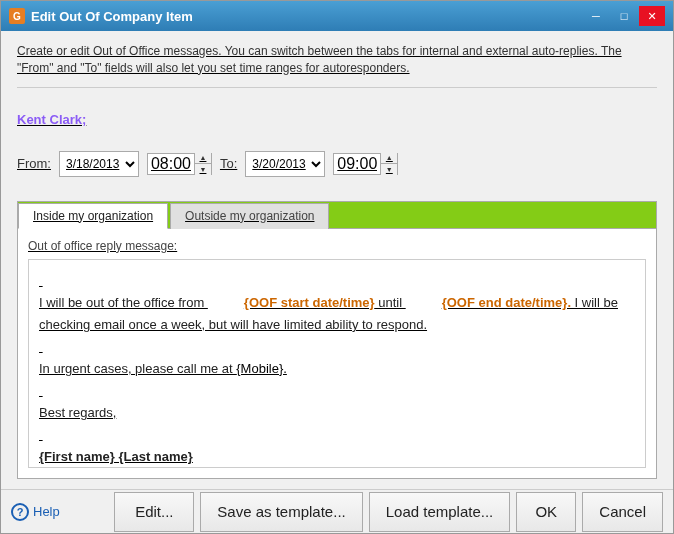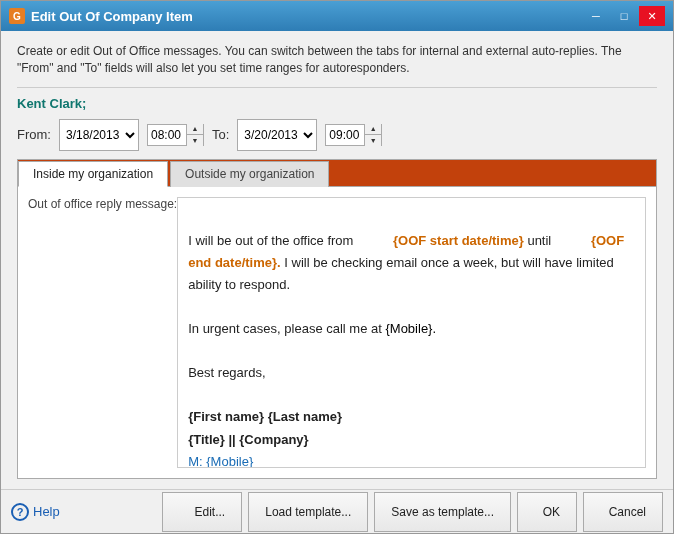--- a/index.html
+++ b/index.html
@@ -67,69 +67,70 @@
       color: white;
       background: transparent;
     }
     .title-btn.close { background: #e81123; }
     
     .content-area {
       flex: 1;
       padding: 12px 16px 10px 16px;
       display: flex;
       flex-direction: column;
-      gap: 8px;
+      gap: 24px;
       overflow: hidden;
+      text-decoration: underline;
     }
     
     .description-text {
       font-size: 12px;
       color: #333;
       line-height: 1.4;
       border-bottom: 1px solid #ccc;
       padding-bottom: 10px;
     }
     
     .user-name {
       font-size: 13px;
       font-weight: bold;
-      color: #0f766e;
+      color: #8b5cf6;
     }
     
     .date-row {
       display: flex;
       align-items: center;
       gap: 8px;
       font-size: 13px;
     }
     
     .date-label { color: #333; font-weight: 500; }
     
     .date-select {
-      height: 32px;
+      height: 26px;
       border: 1px solid #aaa;
       background: white;
       font-size: 12px;
       padding: 0 2px;
       cursor: pointer;
     }
     
     .time-input-container {
       display: flex;
       align-items: center;
       border: 1px solid #aaa;
       background: white;
       height: 22px;
     }
     
     .time-input {
-      width: 38px;
+      width: 46px;
       border: none;
       outline: none;
-      font-size: 12px;
+      font-size: 16px;
       padding: 4px 3px;
       height: 100%;
     }
     
     .spinner-btns {
       display: flex;
       flex-direction: column;
       height: 22px;
       border-left: 1px solid #aaa;
     }
@@ -155,21 +156,21 @@
     .tabs-container {
       display: flex;
       flex-direction: column;
       flex: 1;
       overflow: hidden;
       border: 1px solid #aaa;
     }
     
     .tab-bar {
       display: flex;
-      background: #c2410c;
+      background: #84cc16;
     }
     
     .tab {
       padding: 5px 14px;
       font-size: 12px;
       cursor: pointer;
       border: 1px solid #aaa;
       border-bottom: none;
       background: #e0e0e0;
       color: #444;
@@ -184,21 +185,21 @@
       border-bottom: 1px solid white;
       z-index: 1;
     }
     
     .tab-content {
       background: white;
       flex: 1;
       padding: 10px;
       overflow: hidden;
       display: flex;
-      flex-direction: row;
+      flex-direction: column;
       border-top: 1px solid #aaa;
     }
     
     .reply-label {
       font-size: 12px;
       color: #444;
       margin-bottom: 6px;
     }
     
     .message-area {
@@ -251,24 +252,23 @@
     }
     
     .spacer { flex: 1; }
     
     .footer-btn {
       height: 40px;
       padding: 0 16px;
       border: 1px solid #aaa;
       background: linear-gradient(to bottom, #f8f8f8, #e8e8e8);
       cursor: pointer;
-      font-size: 12px;
+      font-size: 15px;
       color: #222;
       min-width: 80px;
-      text-align: right;
     }
     
     .footer-btn.ok-btn {
       min-width: 60px;
     }
 
     .window-wrapper {
       position: relative;
     }
   </style>
@@ -351,19 +351,19 @@
     </div>
   </div>
 
   <div class="footer-bar">
     <div class="help-section">
       <div class="help-icon">?</div>
       <span>Help</span>
     </div>
     <div class="spacer"></div>
     <button class="footer-btn">Edit...</button>
+    <button class="footer-btn">Save as template...</button>
     <button class="footer-btn">Load template...</button>
-    <button class="footer-btn">Save as template...</button>
     <button class="footer-btn ok-btn">OK</button>
     <button class="footer-btn">Cancel</button>
   </div>
 </div>
 </div>
 
 </body></html>

